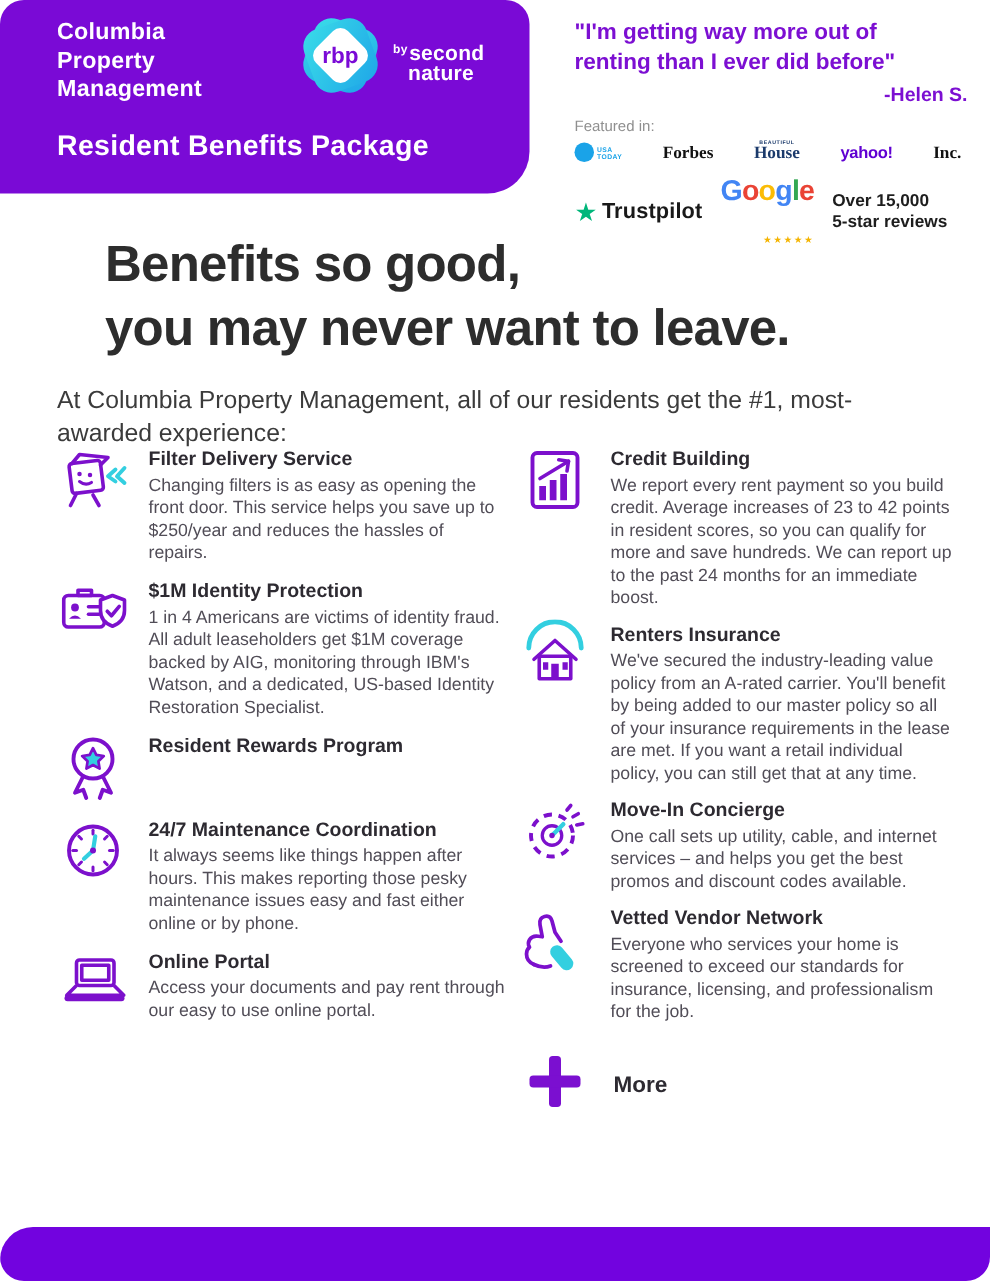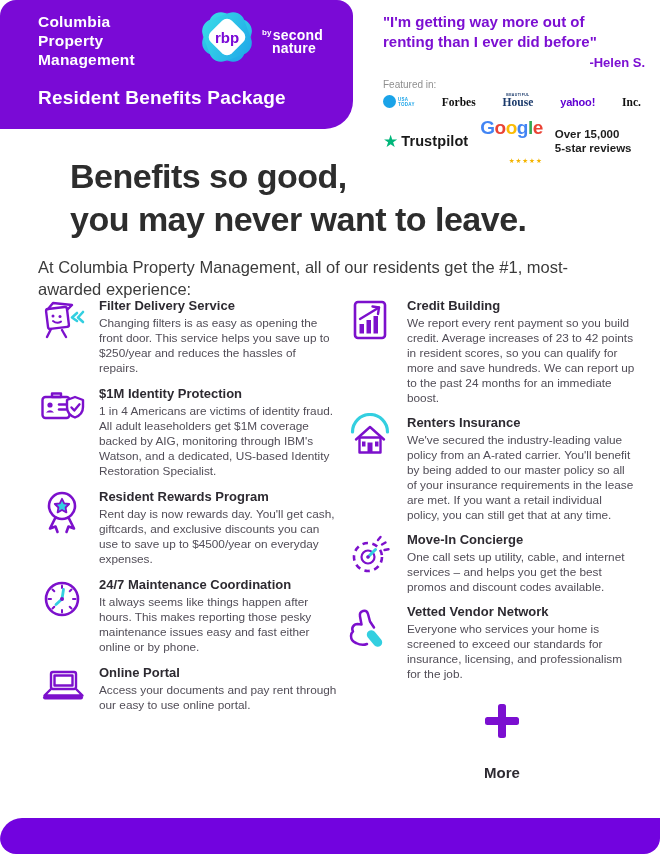--- a/index.html
+++ b/index.html
@@ -64,21 +64,21 @@
   .col-left { width:300px; }
   .col-right { width:308px; }
   .benefit { display:flex; gap:13px; margin-bottom:8px; }
   .col-right .benefit { margin-bottom:7px; }
   .bicon { width:48px; height:48px; flex-shrink:0; }
   .btext { padding-top:2px; }
   .col-left .btext { width:239px; }
   .col-right .btext { width:228px; }
   .btitle { color:#2d2a31; font-weight:bold; font-size:13px; margin-bottom:3px; }
   .bdesc { color:#514d57; font-size:11.8px; line-height:15px; }
-  .more-row { display:flex; align-items:center; gap:19px; margin-top:12px; margin-left:4px;flex-direction:column; }
+  .more-row { display:flex; align-items:center; gap:19px; margin-top:12px; margin-left:4px; }
   .more-label { color:#2d2a31; font-weight:bold; font-size:15px; }
 
   
   .footer-bar { position:absolute; left:0; right:0; bottom:0; height:36px;
                 background:#7203df; border-radius:22px 0 0 0; }
 </style>
 </head>
 <body>
 
 <div class="page">
@@ -203,21 +203,20 @@
             <circle cx="24" cy="19" r="13" fill="none" stroke="#7c10cc" stroke-width="2.6"></circle>
             <path d="M24 11.8 L26.2 16.3 L31.2 17 L27.6 20.5 L28.4 25.4 L24 23 L19.6 25.4 L20.4 20.5 L16.8 17 L21.8 16.3 Z" fill="#33cfe0" stroke="#7c10cc" stroke-width="1.8" stroke-linejoin="round"></path>
             <g fill="none" stroke="#7c10cc" stroke-width="2.6" stroke-linecap="round" stroke-linejoin="round">
               <path d="M17.5 30.5 l-5.5 11 l5.5 -2 l2 5.5"></path>
               <path d="M30.5 30.5 l5.5 11 l-5.5 -2 l-2 5.5"></path>
             </g>
           </svg>
         </div>
         <div class="btext">
           <div class="btitle">Resident Rewards Program</div>
-          <div class="bdesc">Rent day is now rewards day. You'll get cash, giftcards, and exclusive discounts you can use to save up to $4500/year on everyday expenses.</div>
         </div>
       </div>
 
       <div class="benefit">
         <div class="bicon">
           <svg viewBox="0 0 48 48" width="48" height="48">
             <circle cx="24" cy="24" r="16" fill="none" stroke="#7c10cc" stroke-width="2.6"></circle>
             <g stroke="#7c10cc" stroke-width="2" stroke-linecap="round">
               <path d="M24 10.5 v2.5"></path>
                 <path d="M24 35 v2.5"></path>

